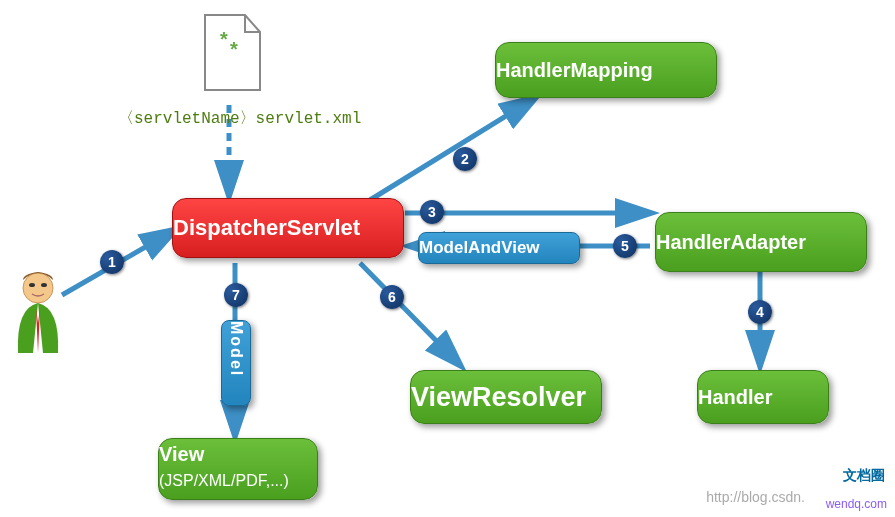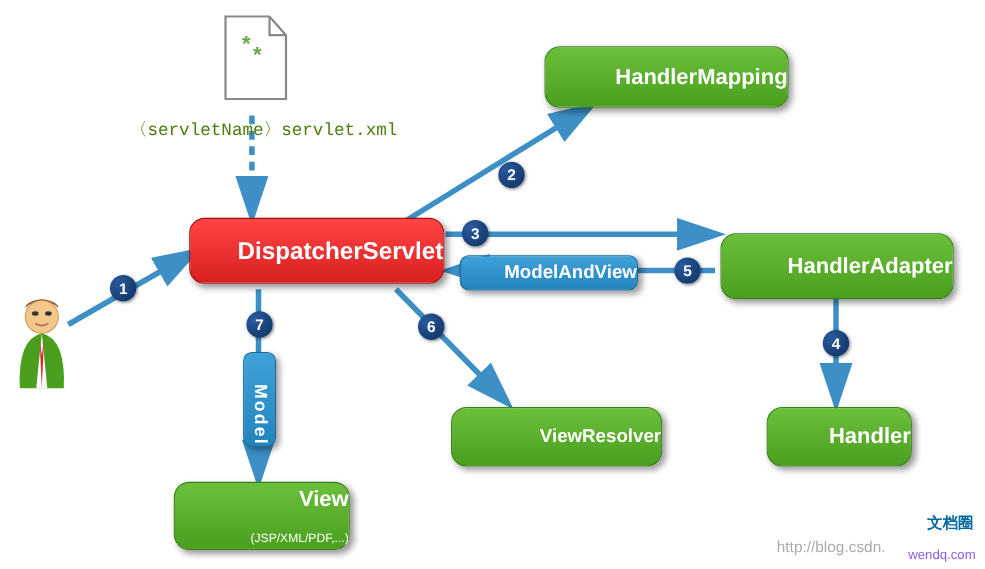--- a/index.html
+++ b/index.html
@@ -1,16 +1,16 @@
 <!DOCTYPE html>
 <html><head>
 <meta charset="utf-8">
 <style>
 body{margin:0;font-family:Arial,Verdana,sans-serif;width:895px;height:517px;position:relative;background:#fff}
-.box{position:absolute;border-radius:14px;text-align:right;color:#fff;font-weight:bold;box-shadow:3px 3px 6px rgba(0,0,0,0.4)}
+.box{position:absolute;border-radius:14px;text-align:left;color:#fff;font-weight:bold;box-shadow:3px 3px 6px rgba(0,0,0,0.4)}
 .green{background:linear-gradient(#6bbf3a,#4a9f1f);border:1px solid #3a7f18}
 .red{background:linear-gradient(#f44,#d81f1f);border:1px solid #a01010}
 .blue{background:linear-gradient(#3fa1d8,#2385bd);border:1px solid #1a6a98}
 .num{position:absolute;width:24px;height:24px;border-radius:50%;background:radial-gradient(circle at 30% 30%,#2a5a9d,#0d2f5e);color:#fff;font-weight:bold;text-align:center;line-height:24px;font-size:14px;box-shadow:1px 1px 3px rgba(0,0,0,0.5)}
 svg{position:absolute;top:0;left:0;width:895px;height:517px;pointer-events:none}
 .arrow{stroke:#3d8fc5;stroke-width:5;fill:none}
 .arrowhead{fill:#3d8fc5}
 .dashed{stroke-dasharray:8 6}
 .gray{color:#4d7c0f;font-family:Liberation Mono, monospace;position:absolute}
 .watermark{position:absolute;color:#aaa;font-size:14px}
@@ -63,25 +63,25 @@
 </svg>
 
 <div class="box red" style="left:172px;top:198px;width:230px;height:58px;line-height:58px;font-size:22px">DispatcherServlet</div>
 
 <div class="box green" style="left:495px;top:42px;width:220px;height:54px;line-height:54px;font-size:20px">HandlerMapping</div>
 
 <div class="box green" style="left:655px;top:212px;width:210px;height:58px;line-height:58px;font-size:20px">HandlerAdapter</div>
 
 <div class="box green" style="left:697px;top:370px;width:130px;height:52px;line-height:52px;font-size:20px">Handler</div>
 
-<div class="box green" style="left:410px;top:370px;width:190px;height:52px;line-height:52px;font-size:17px">ViewResolver</div>
+<div class="box green" style="left:410px;top:370px;width:190px;height:52px;line-height:52px;font-size:27px">ViewResolver</div>
 
 <div class="box green" style="left:158px;top:438px;width:158px;height:56px;padding-top:4px;font-size:20px">
   <div>View</div>
-  <div style="font-size:11px;font-weight:normal;margin-top:18px">(JSP/XML/PDF,...)</div>
+  <div style="font-size:16px;font-weight:normal;margin-top:6px">(JSP/XML/PDF,...)</div>
 </div>
 
 <div class="box blue" style="left:418px;top:232px;width:160px;height:30px;line-height:30px;font-size:17px;border-radius:8px">ModelAndView</div>
 
 <div class="box blue" style="left:221px;top:320px;width:28px;height:84px;border-radius:8px;writing-mode:vertical-rl;line-height:28px;font-size:16px;letter-spacing:2px">Model</div>
 
 <div class="num" style="left:100px;top:250px">1</div>
 <div class="num" style="left:453px;top:147px">2</div>
 <div class="num" style="left:420px;top:200px">3</div>
 <div class="num" style="left:748px;top:300px">4</div>

